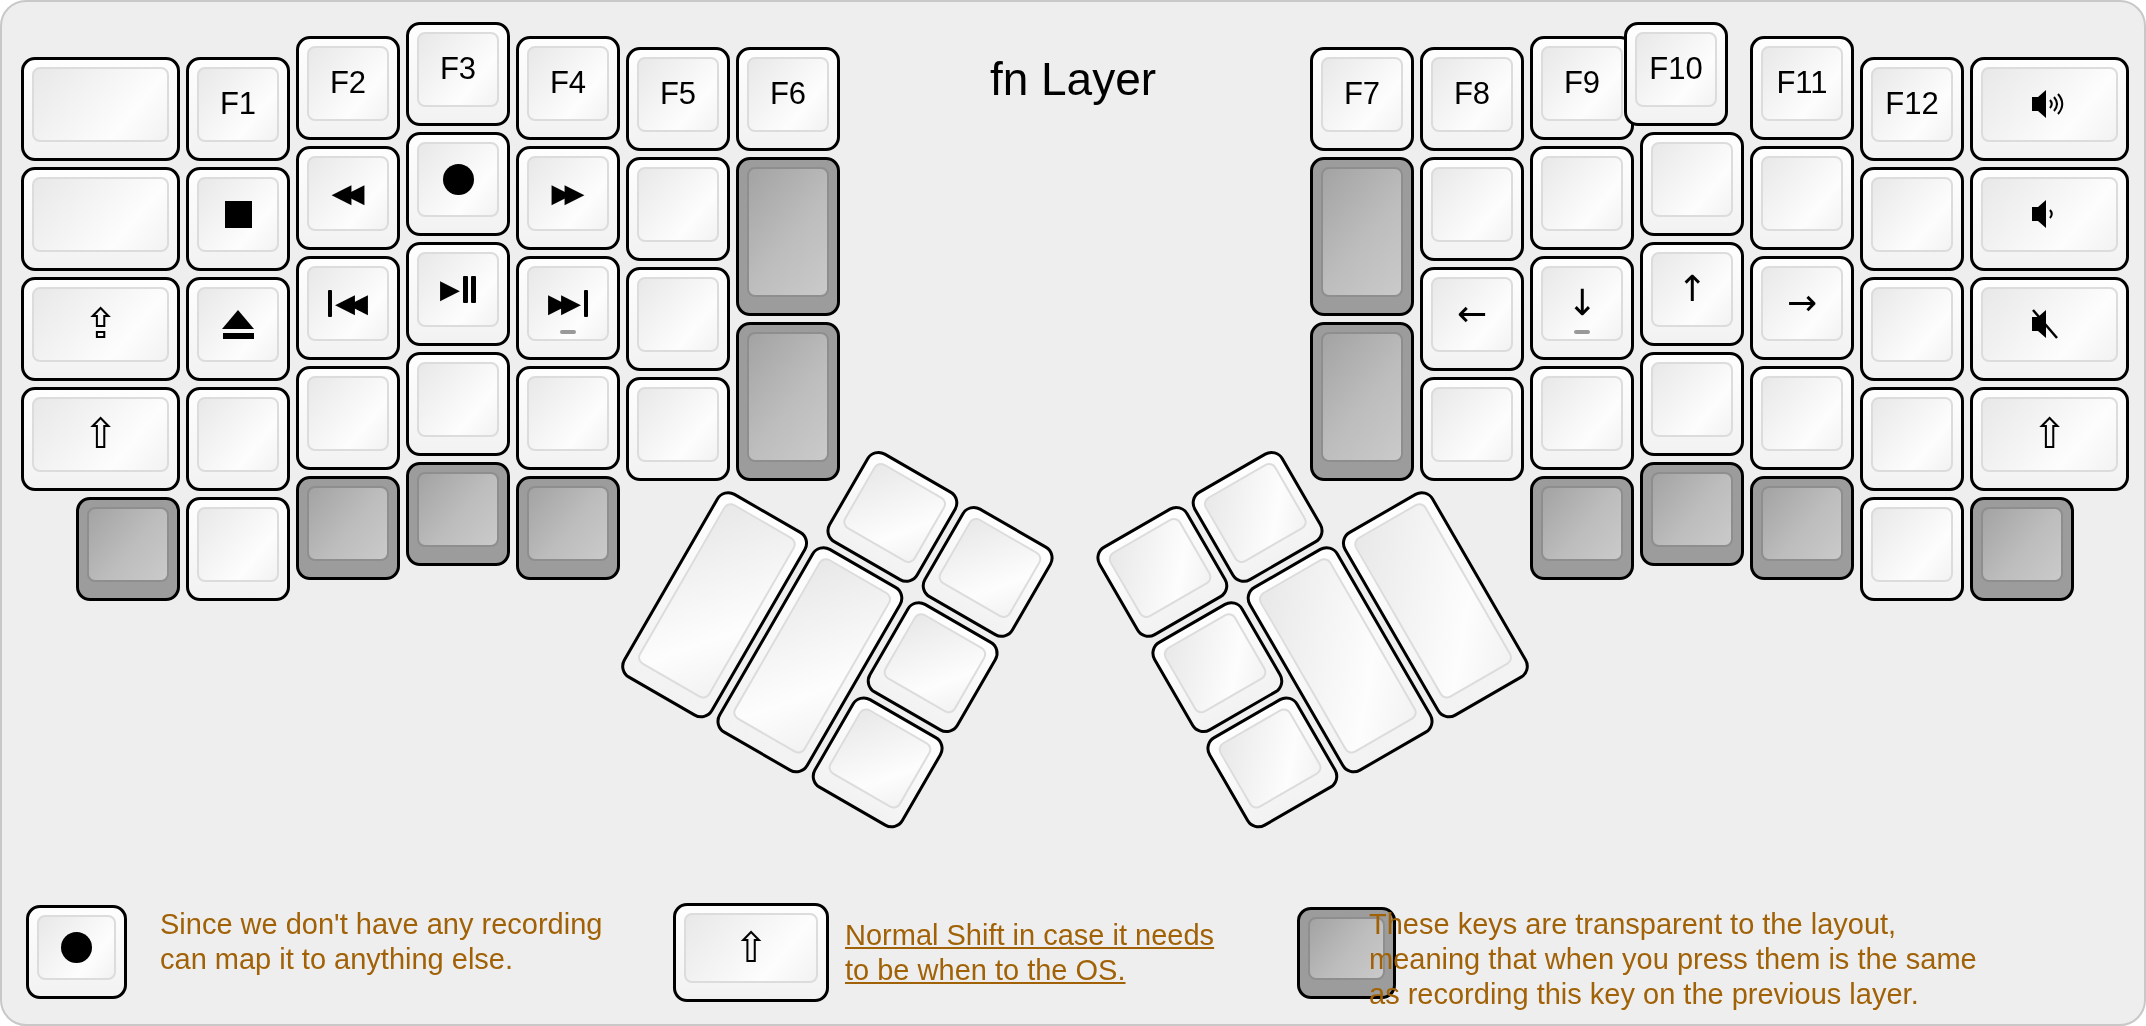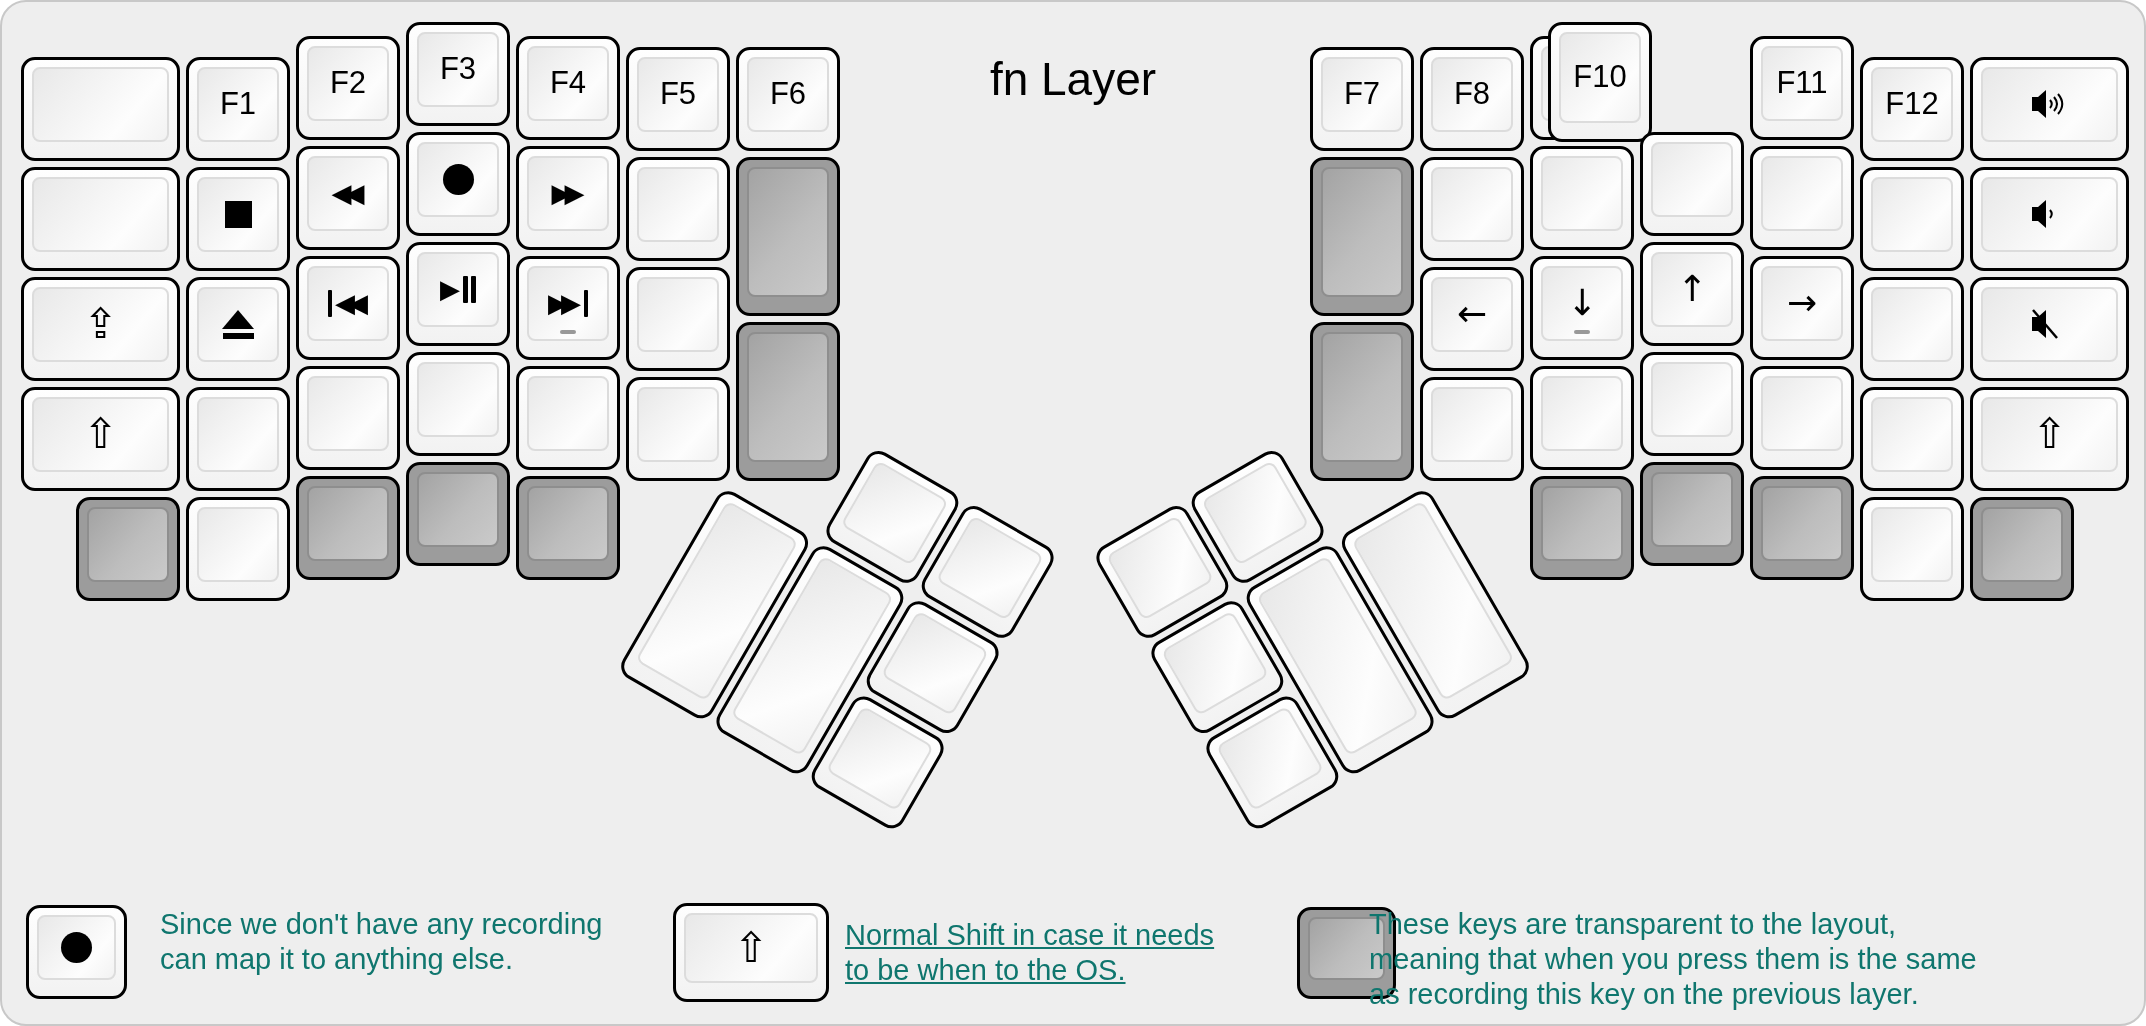--- a/index.html
+++ b/index.html
@@ -59,21 +59,21 @@
   .tri{width:0;height:0;border-left:16px solid transparent;border-right:16px solid transparent;border-bottom:19px solid #000;}
   .ebar{width:31px;height:6px;background:#000;margin-top:4px;}
   .sh{font-family:"DejaVu Sans",sans-serif;font-size:42px;color:#000;line-height:1;}
   .ar{font-family:"DejaVu Sans",sans-serif;font-size:36px;color:#000;line-height:1;}
   .homing{
     position:absolute;left:50%;bottom:23px;margin-left:-8px;
     width:16px;height:4px;background:#999;border-radius:2px;
   }
   .ltext{
     position:absolute;
-    font-size:29px;line-height:35px;color:#0f766e;
+    font-size:29px;line-height:35px;color:#a16207;
     font-family:"Liberation Sans", sans-serif;
     white-space:nowrap;
   }
 </style>
 </head>
 <body>
 
 <div id="canvas">
   <div id="title">fn Layer</div>
   <div id="board">
@@ -262,21 +262,21 @@
           <span class="ar">↓</span>
         </div>
         <div class="homing"></div>
       </div>
       <div class="key white" style="left: 1528px; top: 364px; width: 104px; height: 104px;">
         <div class="cap"></div>
       </div>
       <div class="key gray" style="left: 1528px; top: 474px; width: 104px; height: 104px;">
         <div class="cap"></div>
       </div>
-      <div class="key white" style="left: 1546px; top: 20px; width: 104px; height: 120px;">
+      <div class="key white" style="left: 1622px; top: 20px; width: 104px; height: 104px;">
         <div class="cap"></div>
         <div class="flabel">F10</div>
       </div>
       <div class="key white" style="left: 1638px; top: 130px; width: 104px; height: 104px;">
         <div class="cap"></div>
       </div>
       <div class="key white" style="left: 1638px; top: 240px; width: 104px; height: 104px;">
         <div class="cap"></div>
         <div class="cicon">
           <span class="ar">↑</span>

